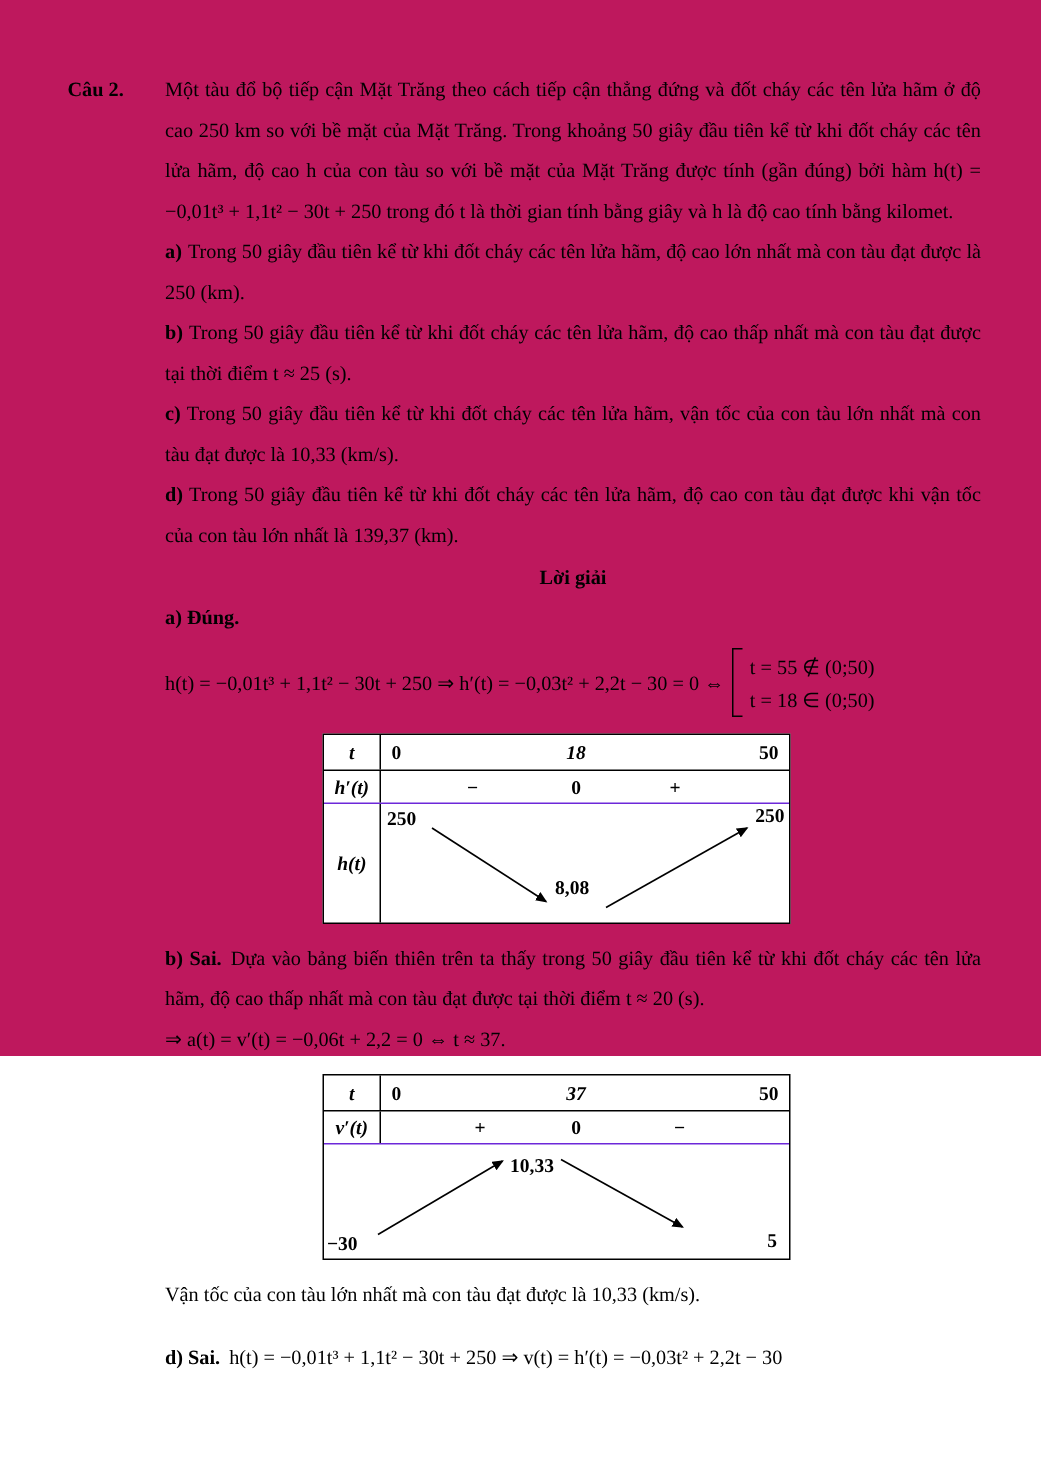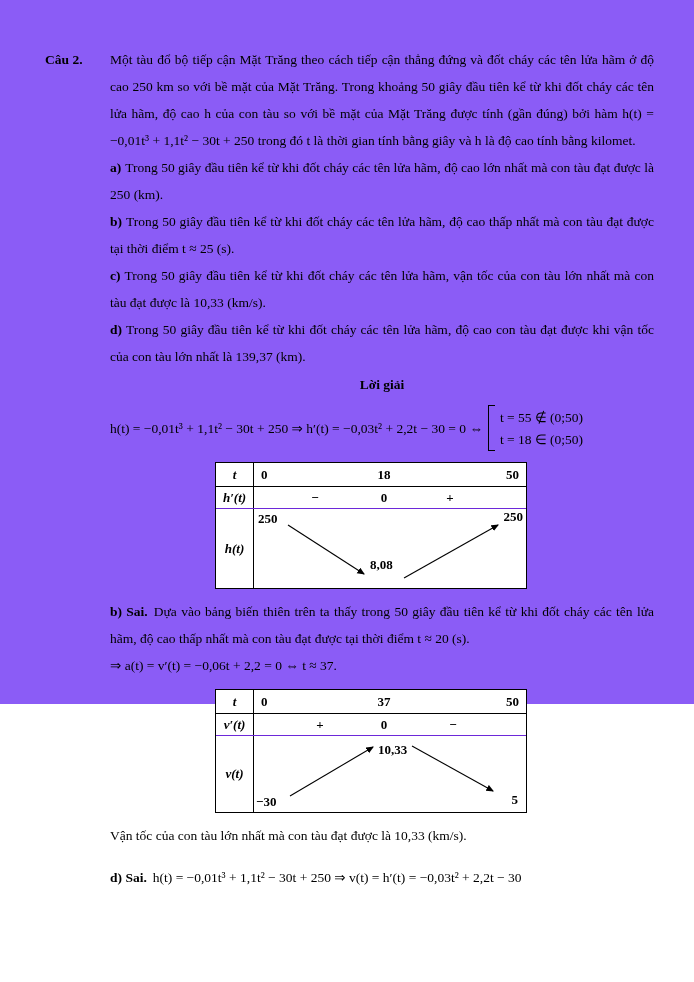--- a/index.html
+++ b/index.html
@@ -2,21 +2,21 @@
 <html><head>
 <meta charset="utf-8">
 <style>
   * { margin:0; padding:0; box-sizing:border-box; }
   html,body { background:#fff; }
   body {
     width:694px; height:982px; overflow:hidden;
     font-family:"Liberation Serif", serif;
     color:#000; font-size:13.5px;
   }
-  .page { width:694px; height:704px; padding:46px 40px 0 45px; background:#8b5cf6; }
+  .page { width:694px; height:704px; padding:46px 40px 0 45px; background:#be185d; }
   .problem-wrap { display:flex; align-items:flex-start; }
   .qlabel { width:65px; flex:0 0 65px; font-weight:bold; line-height:27px; }
   .content { flex:1; min-width:0; }
   p.txt { text-align:justify; line-height:27px; }
   .stmt-label { font-weight:bold; margin-right:4px; }
   .solution-heading { text-align:center; font-weight:bold; line-height:27px; margin-top:1px; }
   .verdict { font-weight:bold; margin-right:6px; }
   .eq { line-height:27px; }
   .eq-row { display:flex; align-items:center; margin:4px 0 2px 0; min-height:52px; }
   .cases { display:flex; align-items:flex-end; margin-left:5px; }
@@ -39,21 +39,21 @@
   .vt-row3-h { height:79px; }
   .vt-row3-v { height:76px; }
   .vt-label {
     width:38px; flex:0 0 38px; border-right:1px solid #000;
     display:flex; align-items:center; justify-content:center;
     font-style:italic; font-weight:bold;
   }
   .vt-vals { flex:1; position:relative; }
   .tv { position:absolute; font-weight:bold; top:50%; transform:translateY(-50%); }
   .tv-left { left:7px; }
-  .tv-mid { left:130px; transform:translate(-50%,-50%); }
+  .tv-mid { left:130px; transform:translate(-50%,-50%);font-style:italic; }
   .tv-right { right:7px; }
   .sg { position:absolute; font-weight:bold; top:50%; transform:translate(-50%,-50%); }
   .tval { position:absolute; font-weight:bold; white-space:nowrap; }
   .arrow-svg { position:absolute; left:0; top:0; }
 </style>
 </head>
 <body>
 
 <div class="page">
   <div class="problem-wrap">
@@ -70,20 +70,23 @@
       </p>
       <p class="txt">
         <span class="stmt-label">c)</span><span>Trong 50 giây đầu tiên kể từ khi đốt cháy các tên lửa hãm, vận tốc của con tàu lớn nhất mà con tàu đạt được là 10,33 (km/s).</span>
       </p>
       <p class="txt">
         <span class="stmt-label">d)</span><span>Trong 50 giây đầu tiên kể từ khi đốt cháy các tên lửa hãm, độ cao con tàu đạt được khi vận tốc của con tàu lớn nhất là 139,37 (km).</span>
       </p>
 
       <div class="solution-heading">Lời giải</div>
 
+      <p class="txt">
+        <span class="verdict">a) Đúng.</span>
+      </p>
 
       <div class="eq-row">
         <span class="eq">h(t) = −0,01t³ + 1,1t² − 30t + 250 ⇒ h′(t) = −0,03t² + 2,2t − 30 = 0 ⇔</span>
         <span class="cases">
           <span class="bracket"></span>
           <span class="case-lines">
             <span>t = 55 ∉ (0;50)</span>
             <span>t = 18 ∈ (0;50)</span>
           </span>
         </span>
@@ -144,21 +147,20 @@
         </div>
         <div class="vt-row vt-row2">
           <div class="vt-label">v′(t)</div>
           <div class="vt-vals">
             <span class="sg" style="left:66px">+</span>
             <span class="sg" style="left:130px">0</span>
             <span class="sg" style="left:199px">−</span>
           </div>
         </div>
         <div class="vt-row vt-row3-v">
-          <div class="vt-label">v(t)</div>
           <div class="vt-vals">
             <span class="tval" style="left:2px; bottom:2px">−30</span>
             <span class="tval" style="left:124px; top:6px">10,33</span>
             <span class="tval" style="right:8px; bottom:4px">5</span>
             <svg class="arrow-svg" width="271" height="75" viewBox="0 0 271 75">
               <defs>
                 <marker id="ah2" markerWidth="9" markerHeight="8" refX="6" refY="3" orient="auto">
                   <path d="M0,0 L7,3 L0,6 z" fill="#000"></path>
                 </marker>
               </defs>

